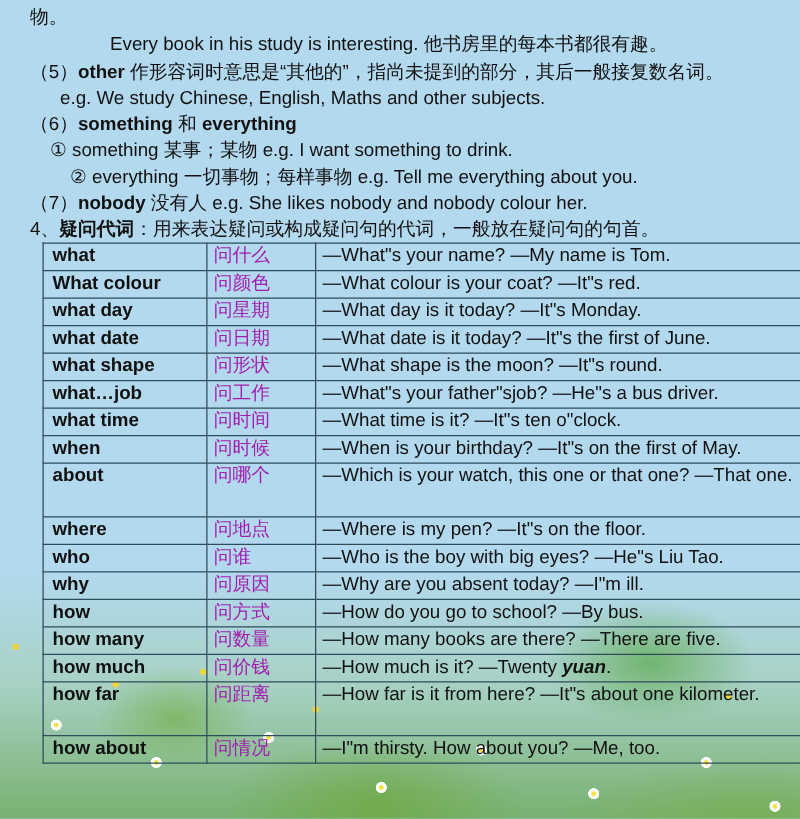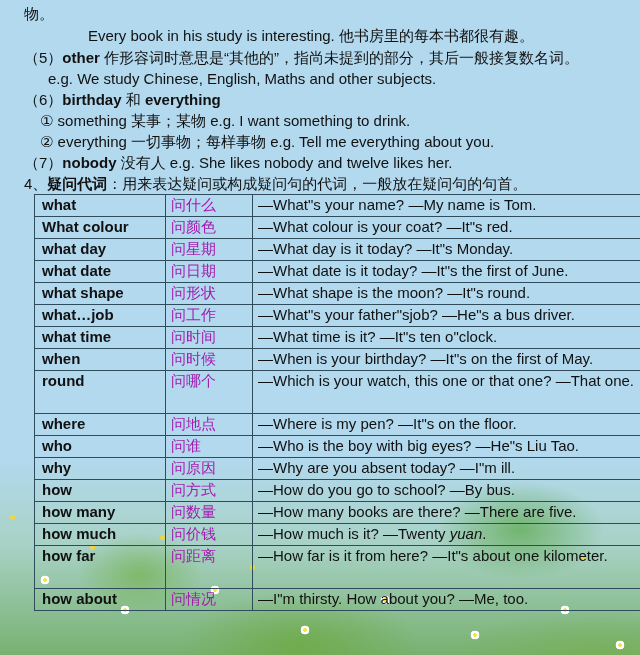--- a/index.html
+++ b/index.html
@@ -29,21 +29,21 @@
     position: absolute; left: 16px; top: 194px; width: 616px;
     border-collapse: collapse; font-size: 15px; margin-left: 18px;
   }
   table.pron td {
     border: 1px solid #2f4c5c; padding: 0 5px; line-height: 20px; vertical-align: top;
     height: 21px;
   }
   table.pron td.w { width: 118px; font-weight: bold; padding-left: 7px; }
   table.pron td.c { width: 76px; color: #a21caf; }
   table.pron td.e { text-align: justify; }
-  .yuan { font-style: italic; }
+  .yuan { font-style: italic; font-weight: bold; }
 </style>
 </head>
 <body>
 
 <div class="bg-meadow">
   <span class="flower" style="left:40px;top:120px"></span>
   <span class="flower" style="left:120px;top:150px"></span>
   <span class="flower" style="left:210px;top:130px"></span>
   <span class="flower" style="left:300px;top:170px"></span>
   <span class="flower" style="left:380px;top:140px"></span>
@@ -60,27 +60,27 @@
 <div class="content">
   <div class="line" style="left:24px;top:4px">物。</div>
   <div class="line" style="left:88px;top:26px">Every book in his study is interesting.    他书房里的每本书都很有趣。</div>
 
   <div class="line" style="left:24px;top:48px">
     <span>（5）</span><span class="b">other</span><span> 作形容词时意思是“其他的”，指尚未提到的部分，其后一般接复数名词。</span>
   </div>
   <div class="line" style="left:48px;top:69px">e.g.    We study Chinese, English, Maths and other subjects.</div>
 
   <div class="line" style="left:24px;top:90px">
-    <span>（6）</span><span class="b">birthday</span><span> 和 </span><span class="b">everything</span>
+    <span>（6）</span><span class="b">something</span><span> 和 </span><span class="b">everything</span>
   </div>
   <div class="line" style="left:40px;top:111px">① something  某事；某物    e.g.    I want something to drink.</div>
-  <div class="line" style="left:40px;top:132px">② everything  一切事物；每样事物    e.g.    Tell me everything about you.</div>
+  <div class="line" style="left:56px;top:132px">② everything  一切事物；每样事物    e.g.    Tell me everything about you.</div>
 
   <div class="line" style="left:24px;top:153px">
-    <span>（7）</span><span class="b">nobody</span><span>  没有人    e.g.    She likes nobody and twelve likes her.</span>
+    <span>（7）</span><span class="b">nobody</span><span>  没有人    e.g.    She likes nobody and nobody colour her.</span>
   </div>
 
   <div class="line" style="left:24px;top:174px">
     <span>4、</span><span class="b">疑问代词</span><span>：用来表达疑问或构成疑问句的代词，一般放在疑问句的句首。</span>
   </div>
 
   <table class="pron">
     <tbody>
       <tr>
           <td class="w">what</td>
@@ -116,21 +116,21 @@
           <td class="w">what time</td>
           <td class="c">问时间</td>
           <td class="e">—What time is it? —It"s ten o"clock.</td>
         </tr>
       <tr>
           <td class="w">when</td>
           <td class="c">问时候</td>
           <td class="e">—When is your birthday? —It"s on the first of May.</td>
         </tr>
       <tr>
-          <td class="w">round</td>
+          <td class="w">about</td>
           <td class="c">问哪个</td>
           <td class="e" style="height:42px">—Which is your watch, this one or that one? —That one.</td>
         </tr>
       <tr>
           <td class="w">where</td>
           <td class="c">问地点</td>
           <td class="e">—Where is my pen? —It"s on the floor.</td>
         </tr>
       <tr>
           <td class="w">who</td>

